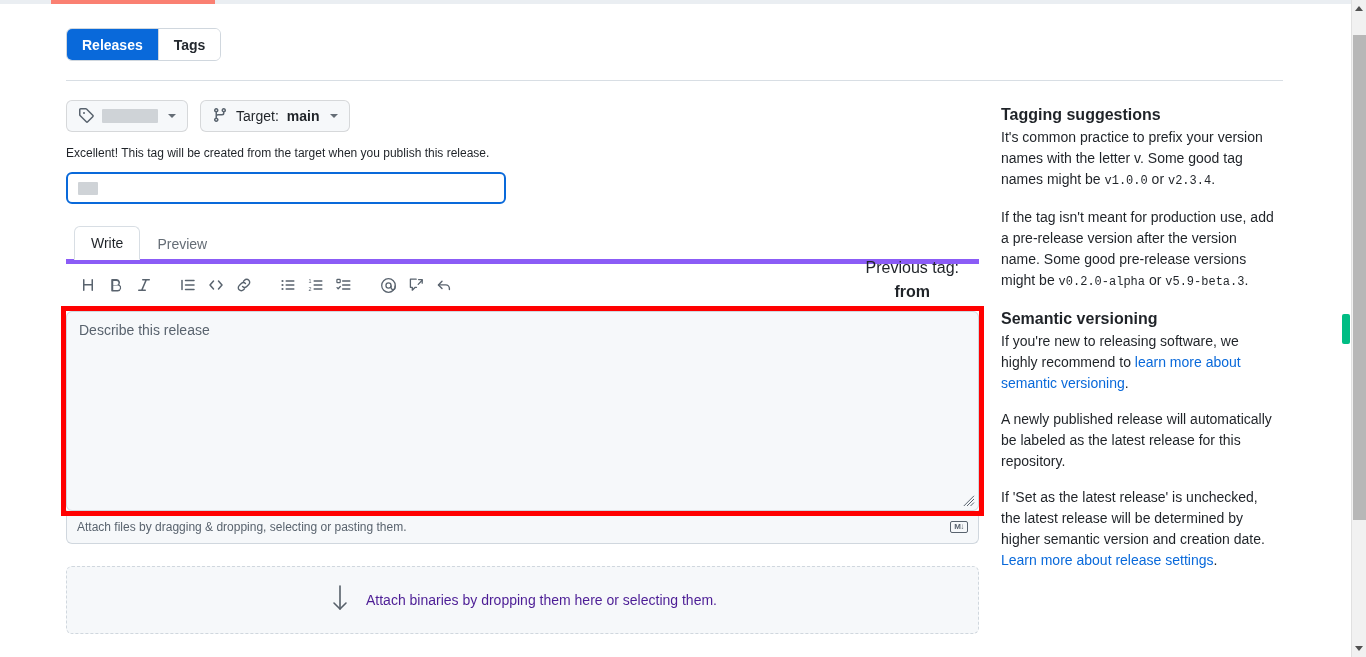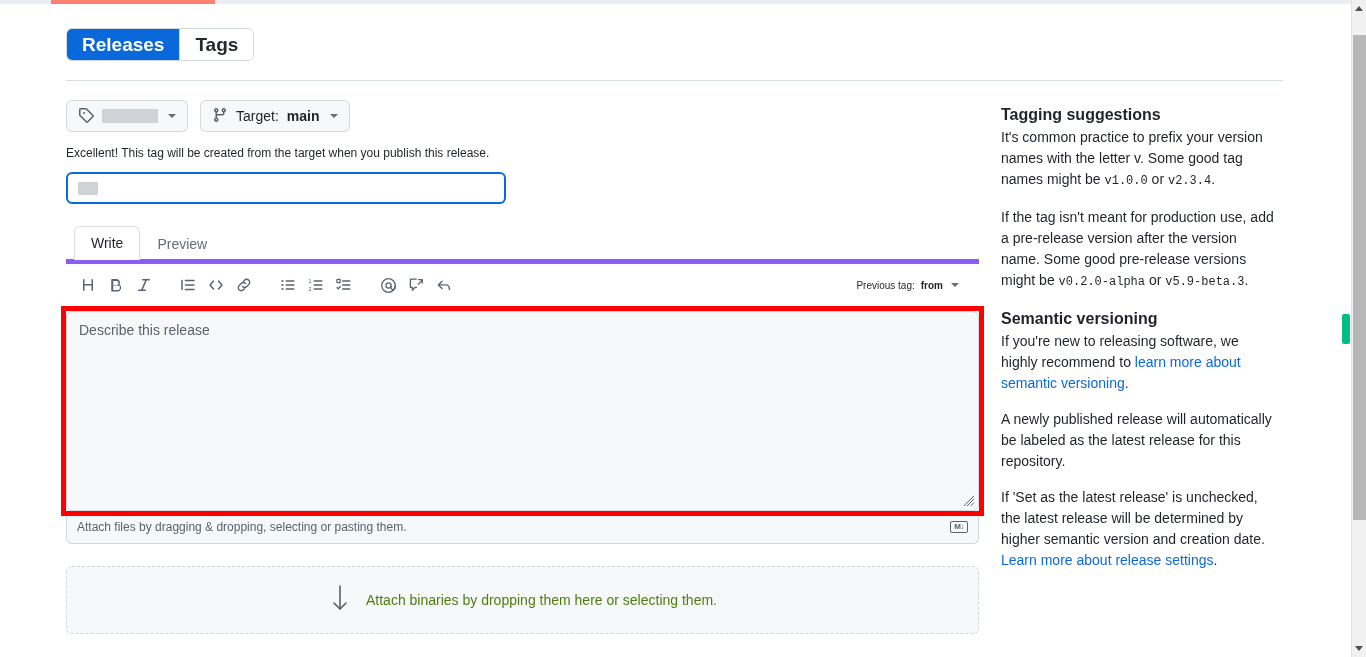--- a/index.html
+++ b/index.html
@@ -38,21 +38,21 @@
     display: flex;
     border: 1px solid #d0d7de;
     border-radius: 6px;
     overflow: hidden;
     height: 33px;
     background: #ffffff;
   }
   #tabbar .seg {
     display: flex; align-items: center; justify-content: center;
     padding: 0 15px;
-    font-size: 19px;
+    font-size: 14px;
     font-weight: 600;
     color: #24292f;
     background: #ffffff;
     border-right: 1px solid #d0d7de;
     cursor: pointer;
     white-space: nowrap;
   }
   #tabbar .seg:last-child { border-right: none; }
   #tabbar .seg.active {
     background: #0969da;
@@ -168,25 +168,26 @@
     color: #59636e;
     cursor: pointer;
     border-radius: 4px;
   }
   .tb-btn svg { display: block; }
   .tb-gap { width: 16px; }
   .tb-spacer { flex: 1; }
 
   #prev-tag {
     display: inline-flex; align-items: center; gap: 6px;
-    font-size: 10px;
+    font-size: 16px;
     color: #1f2328;
     cursor: pointer;
     margin-right: 12px;
     white-space: nowrap;
+    flex-direction: column;
   }
   #prev-tag .pt-val { font-weight: 600; }
   #gen-notes {
     display: inline-flex; align-items: center;
     height: 30px;
     padding: 0 12px;
     font-size: 14px;
     color: #24292f;
     background: #f6f8fa;
     border: 1px solid rgba(31,35,40,0.15);
@@ -251,21 +252,21 @@
   
   #dropzone {
     margin-top: 22px;
     width: 913px; height: 68px;
     border: 1px dashed #d0d7de;
     border-radius: 6px;
     background: #f6f8fa;
     display: flex; align-items: center; justify-content: center;
     gap: 14px;
   }
-  #dropzone .dz-txt { font-size: 14px; color: #4d7c0f; }
+  #dropzone .dz-txt { font-size: 14px; color: #4c1d95; }
 
   
   #sidebar {
     position: absolute; left: 1001px; top: 100px;
     width: 283px;
     font-size: 14px;
     line-height: 21px;
     color: #1f2328;
   }
   #sidebar h3 {

